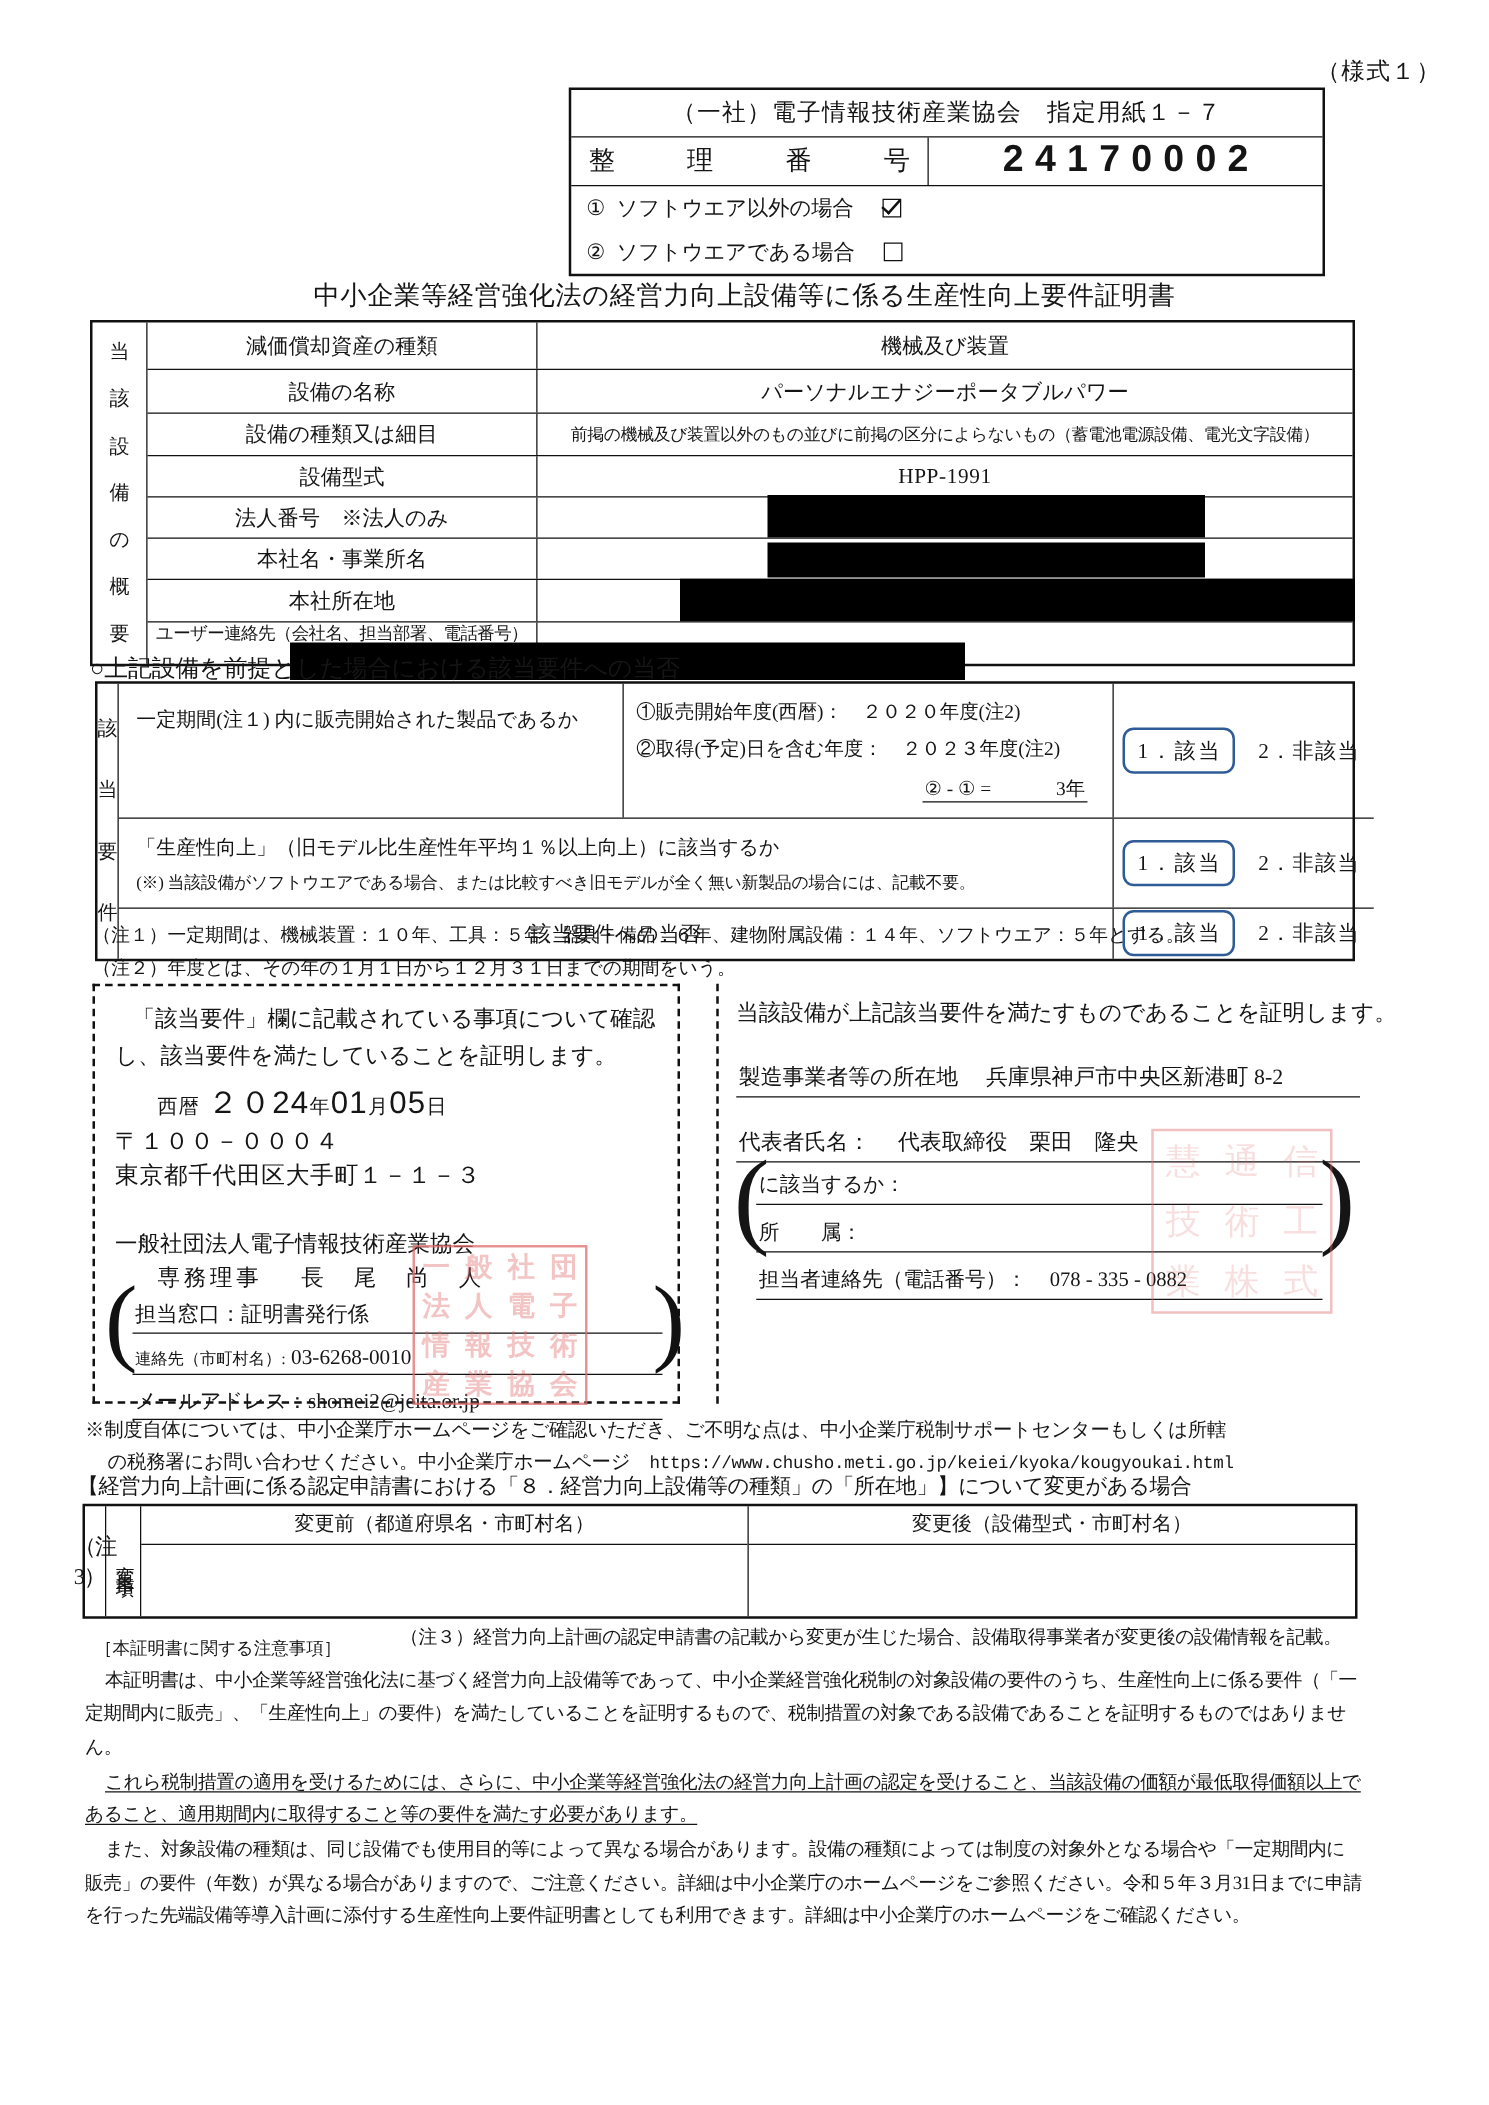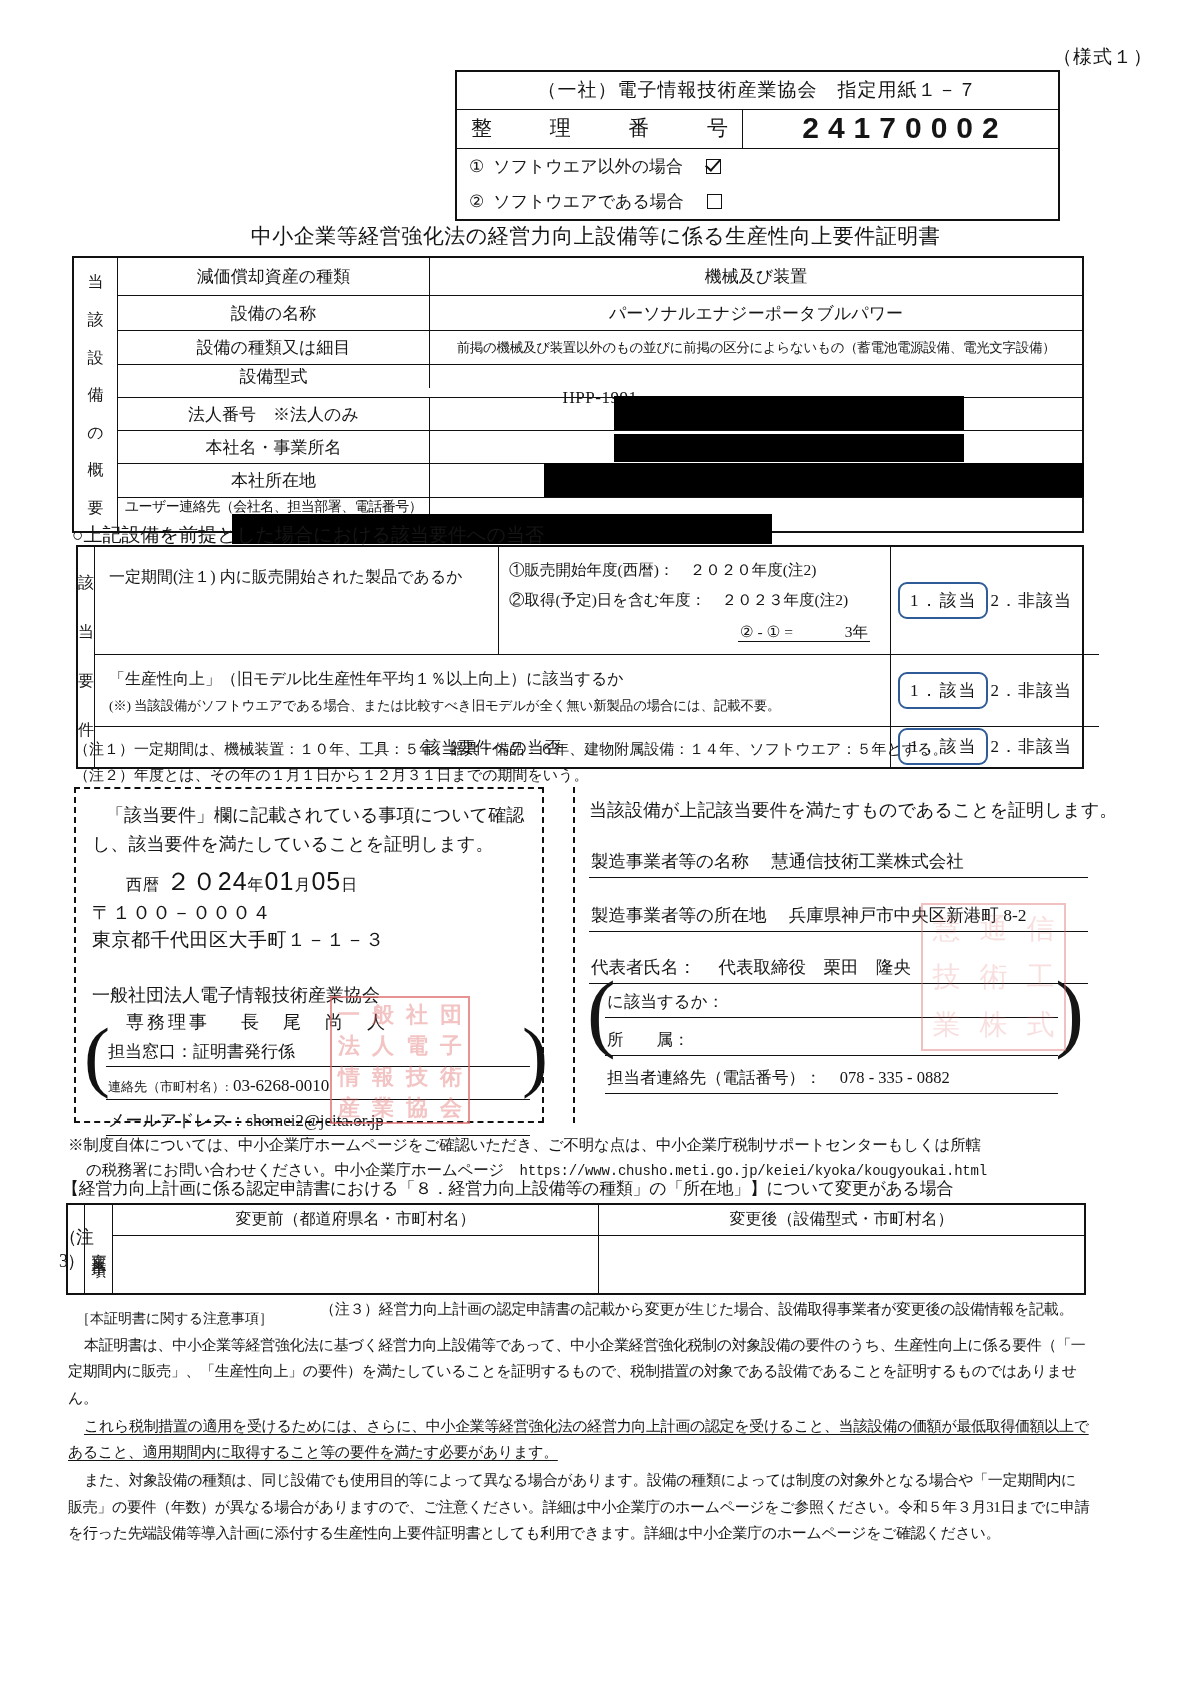--- a/index.html
+++ b/index.html
@@ -132,21 +132,21 @@
   #req-r2-q { flex:1; border-right:1.2px solid #111; padding: 9px 0 7px 14px; }
   #req-r2-q .l1 { font-size: 16px; line-height:1.85; }
   #req-r2-q .l2 { font-size: 13.5px; line-height:1.9; letter-spacing:-0.2px; }
   #req-r3 { display:flex; }
   #req-r3-q {
     flex:1; border-right:1.2px solid #111; text-align:center;
     font-size: 17px; padding: 9px 0 8px;
   }
   .ans-cell {
     width: 208px; display:flex; align-items:center;
-    gap: 0; padding-left: 12px; font-size: 17px;
+    gap: 16px; padding-left: 12px; font-size: 17px;
     position: relative;
   }
   .ans-yes { position:relative; padding: 3px 7px; letter-spacing:2px; }
   .ans-yes::after {
     content:""; position:absolute; left:-5px; top:-4px;
     right:-3px; bottom:-4px;
     border: 2.2px solid #2f5c96; border-radius: 9px;
   }
   .ans-no { letter-spacing:1px; margin-left:6px; }
 
@@ -338,21 +338,21 @@
         <div class="eq-val">機械及び装置</div>
       </div>
       <div class="eq-row" style="height:35px;">
         <div class="eq-lbl">設備の名称</div>
         <div class="eq-val">パーソナルエナジーポータブルパワー</div>
       </div>
       <div class="eq-row" style="height:34px;">
         <div class="eq-lbl">設備の種類又は細目</div>
         <div class="eq-val tiny">前掲の機械及び装置以外のもの並びに前掲の区分によらないもの（蓄電池電源設備、電光文字設備）</div>
       </div>
-      <div class="eq-row" style="height:33px;flex-direction:column;">
+      <div class="eq-row" style="height:33px;">
         <div class="eq-lbl">設備型式</div>
         <div class="eq-val mono">HPP-1991</div>
       </div>
       <div class="eq-row" style="height:33px;">
         <div class="eq-lbl">法人番号　※法人のみ</div>
         <div class="eq-val">
           <span class="redact" style="left:184px; top:-2px; width:350px; height:34px;"></span>
         </div>
       </div>
       <div class="eq-row" style="height:33px;">
@@ -467,24 +467,20 @@
       <span>産</span>
       <span>業</span>
       <span>協</span>
       <span>会</span>
     </div>
   </div>
 
   <div class="abs" id="mfr-box">
     <div id="mfr-intro">当該設備が上記該当要件を満たすものであることを証明します。</div>
     <div class="mfr-line">
-      <span>製造事業者等の名称</span>
-      <span class="v">慧通信技術工業株式会社</span>
-    </div>
-    <div class="mfr-line">
       <span>製造事業者等の所在地</span>
       <span class="v">兵庫県神戸市中央区新港町 8-2</span>
     </div>
     <div class="mfr-line" style="margin-top:20px;">
       <span>代表者氏名：</span>
       <span class="v">代表取締役　栗田　隆央</span>
     </div>
     <div id="mfr-paren">
       <span class="pl">(</span>
       <span class="pr">)</span>

